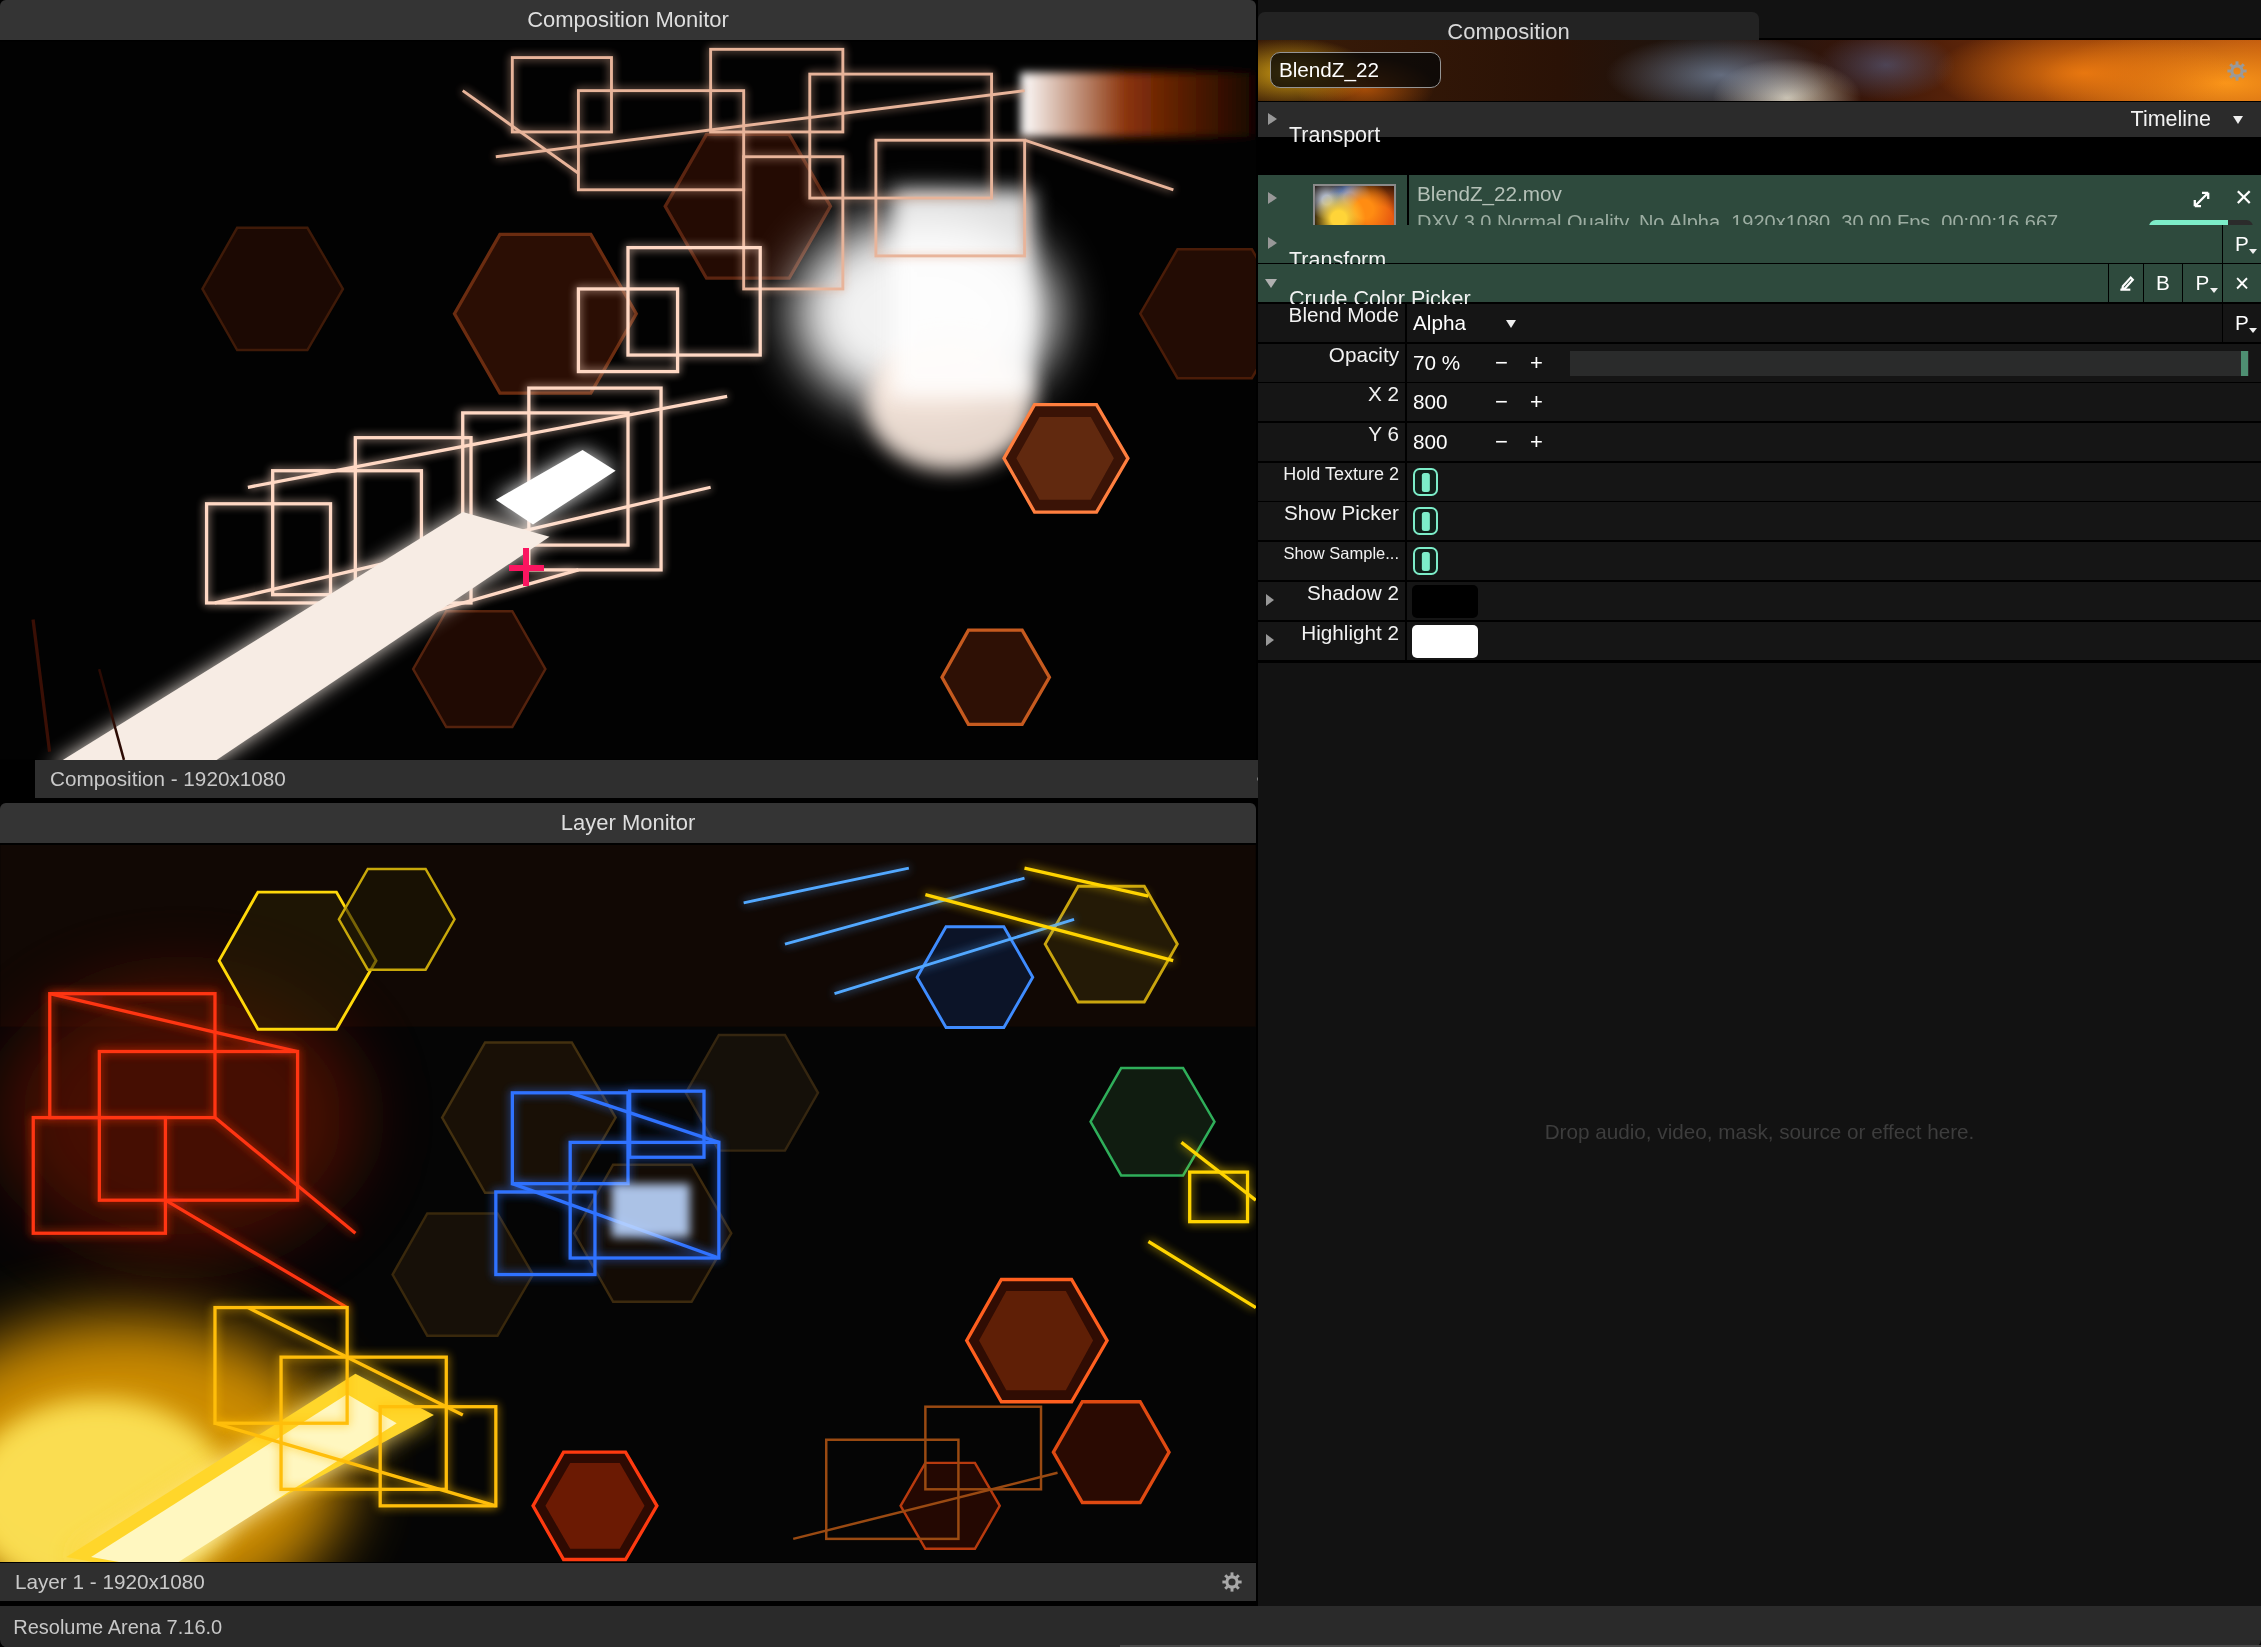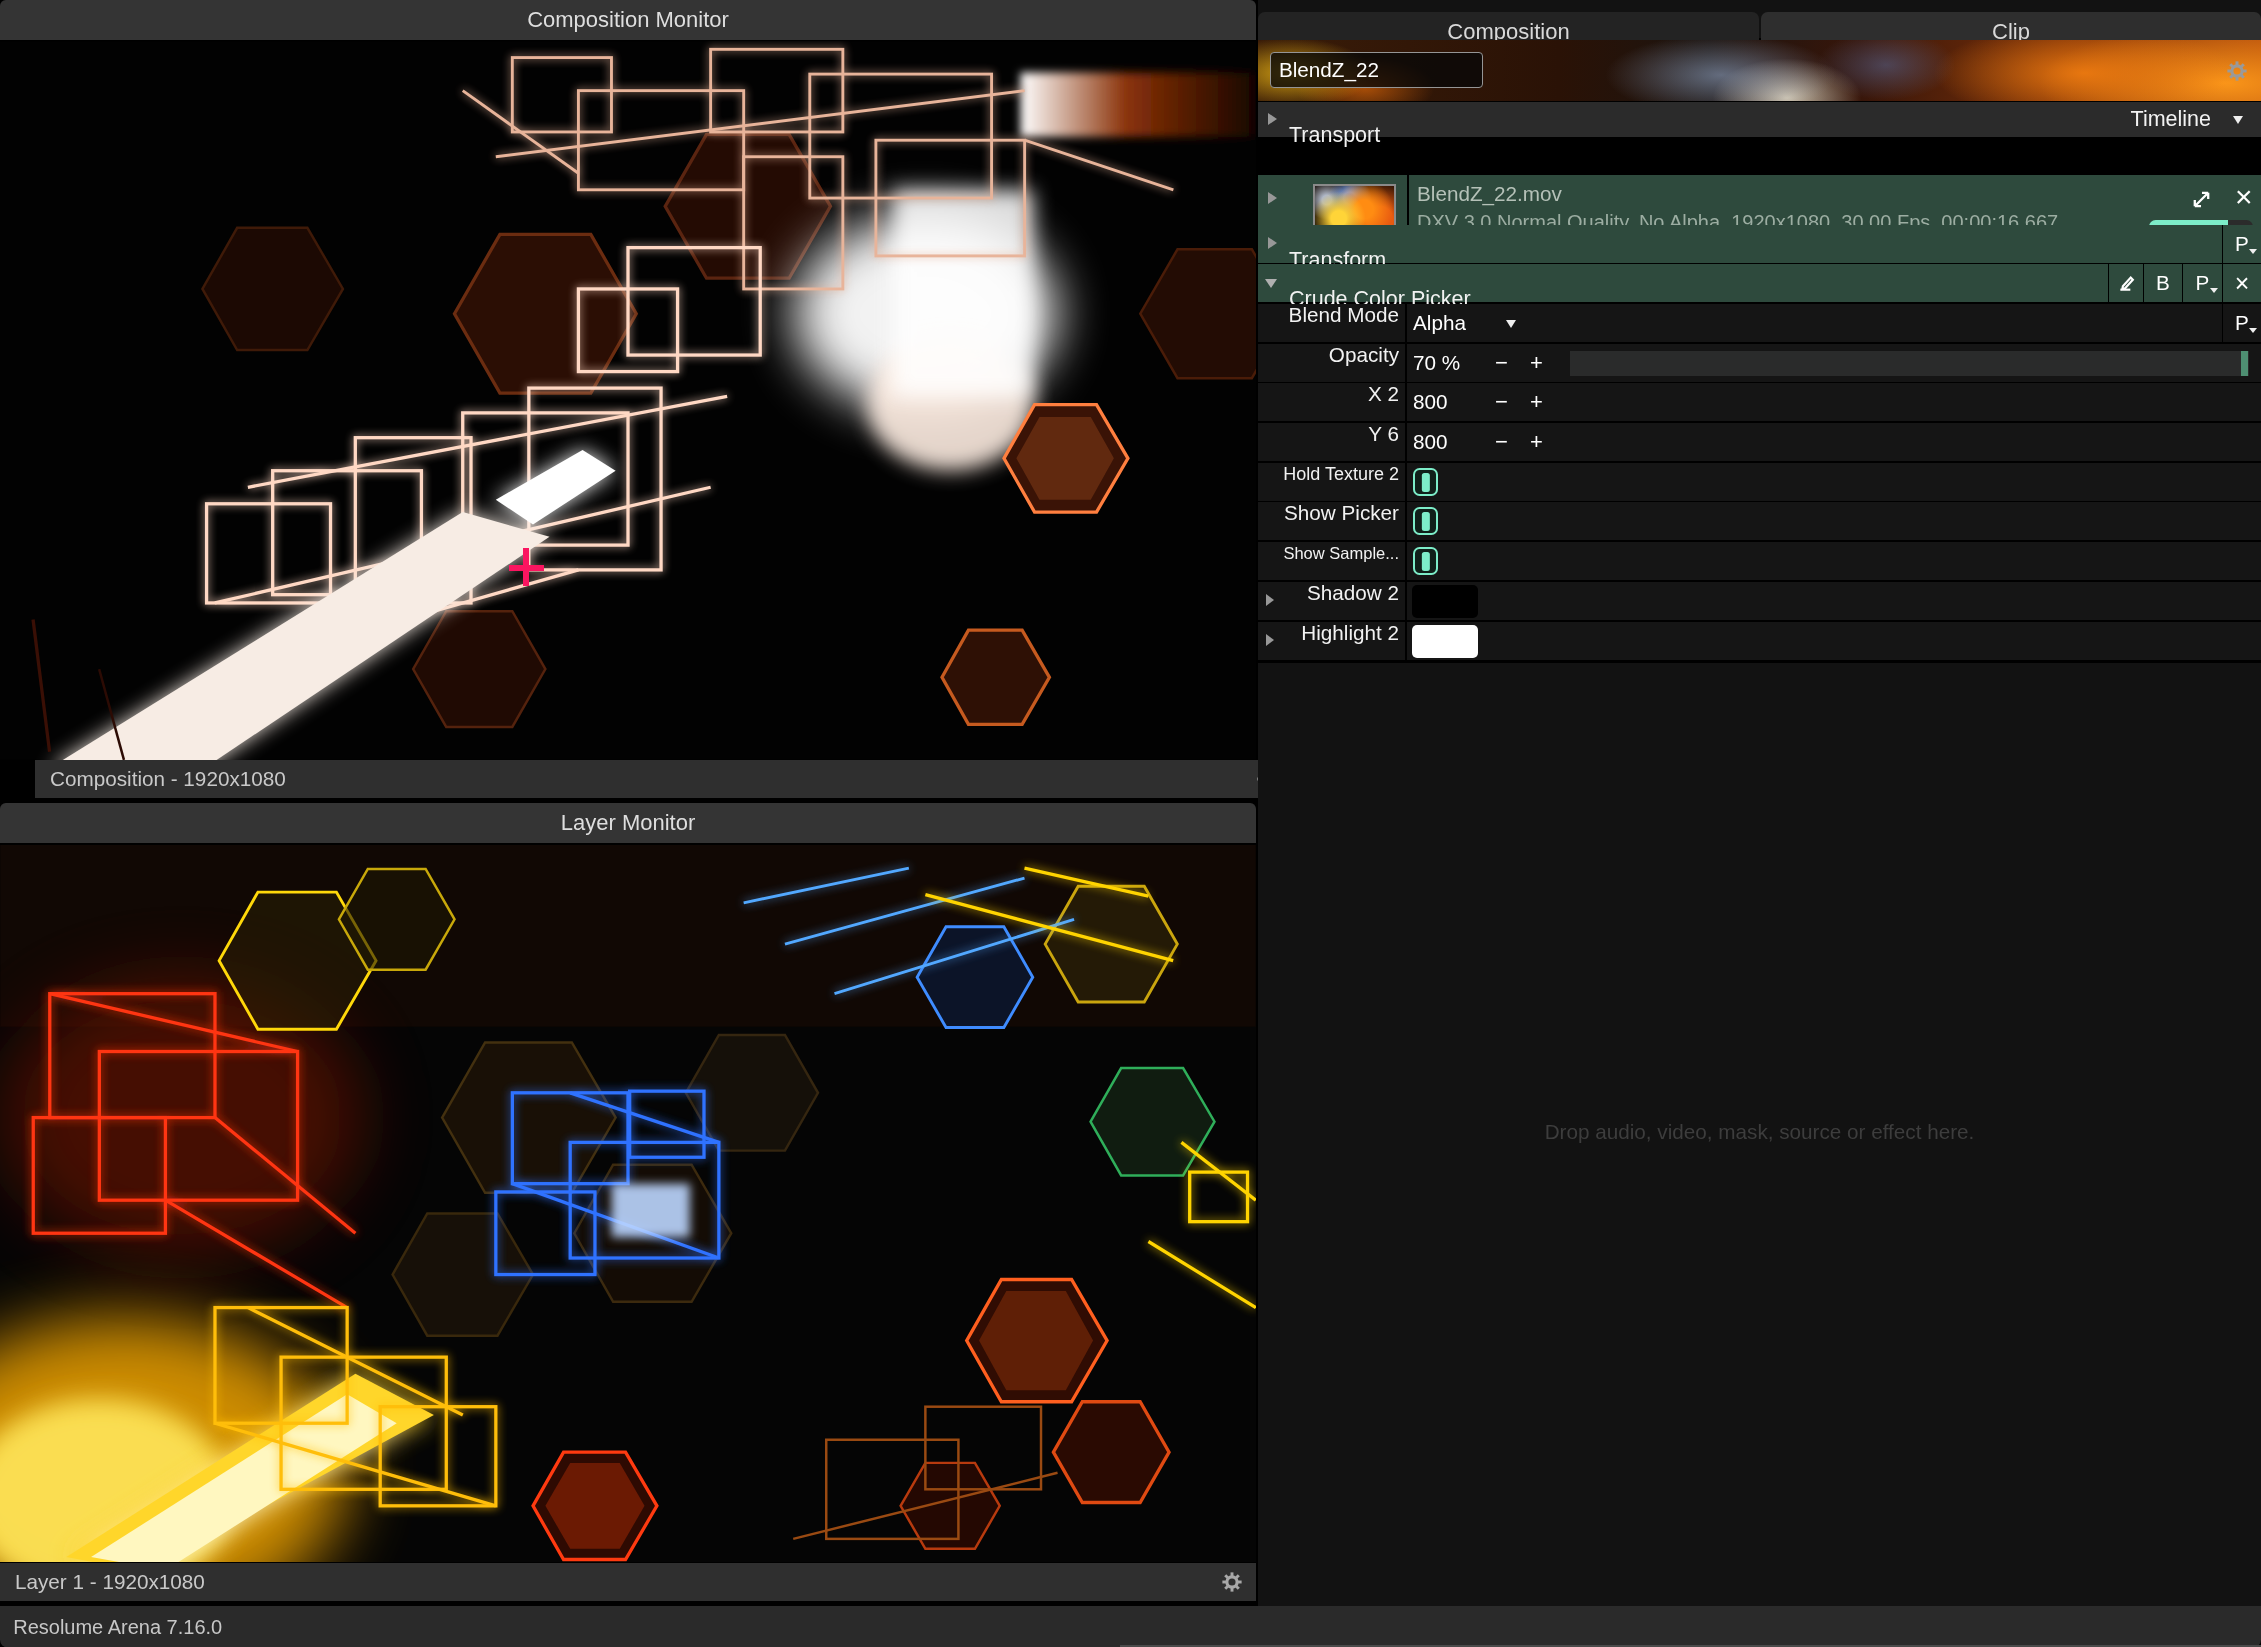--- a/index.html
+++ b/index.html
@@ -37,22 +37,22 @@
     background:
       radial-gradient(ellipse 116px 50px at 33px 33px, rgba(232,180,20,.85), transparent 70%),
       radial-gradient(ellipse 99px 45px at 107px 48px, rgba(208,96,8,.75), transparent 70%),
       radial-gradient(ellipse 165px 58px at 463px 35px, rgba(157,180,216,.55), transparent 70%),
       radial-gradient(ellipse 124px 66px at 529px 58px, rgba(248,240,216,.8), transparent 60%),
       radial-gradient(ellipse 99px 50px at 628px 25px, rgba(90,110,160,.5), transparent 70%),
       radial-gradient(ellipse 215px 70px at 826px 33px, rgba(240,124,16,.9), transparent 70%),
       radial-gradient(ellipse 248px 79px at 967px 43px, rgba(255,154,26,.95), transparent 75%),
       linear-gradient(90deg, #3a1c08, #2a1206 30%, #1c1410 45%, #38160a 60%, #7a3008 80%, #b44c0c 100%);
   }
-  .clip-name { position:absolute; left:11.6px; top:12.4px; width:213px; height:36px;
-    background:rgba(8,8,8,.78); border:1.7px solid #959595; border-radius:4px; color:#fff;
+  .clip-name { position:absolute; left:11.6px; top:12.4px; width:171px; height:36px;
+    background:rgba(8,8,8,.78); border:1.7px solid #959595; border-radius:10px; color:#fff;
     font-size:20.7px; padding:0 8.3px; font-family:"Liberation Sans", sans-serif; outline:none; }
   .strip .gear { position:absolute; right:13.2px; top:20px; color:#9a9a9a; }
 
   .hrow { position:absolute; left:0; width:1003px; }
   .transport-row { top:102px; height:35px; background:#2b2b2b; }
   .greenrow { background:#2e4a3d; }
   .clip-row { top:139px; height:84px;margin-top:36px; }
   .transform-row { top:225px; height:38px; }
   .crude-row { top:264px; height:38px; }
   .hlabel { position:absolute; left:31px; top:16px; height:100%; display:flex; align-items:center;
@@ -341,23 +341,20 @@
     <span>Resolume Arena 7.16.0</span>
   </div>
   <div class="hscroll"></div>
 
   <div class="rpanel">
     <div class="rows-backing"></div>
 
     <div class="tab tab-comp">
       <span>Composition</span>
     </div>
-    <div class="tab tab-clip">
-      <span>Clip</span>
-    </div>
 
     <div class="strip">
       <input class="clip-name" value="BlendZ_22" style="">
       <span class="gear">
         <svg class="gear-svg" viewBox="0 0 24 24">
             <use href="#gear"></use>
           </svg>
       </span>
     </div>
 

